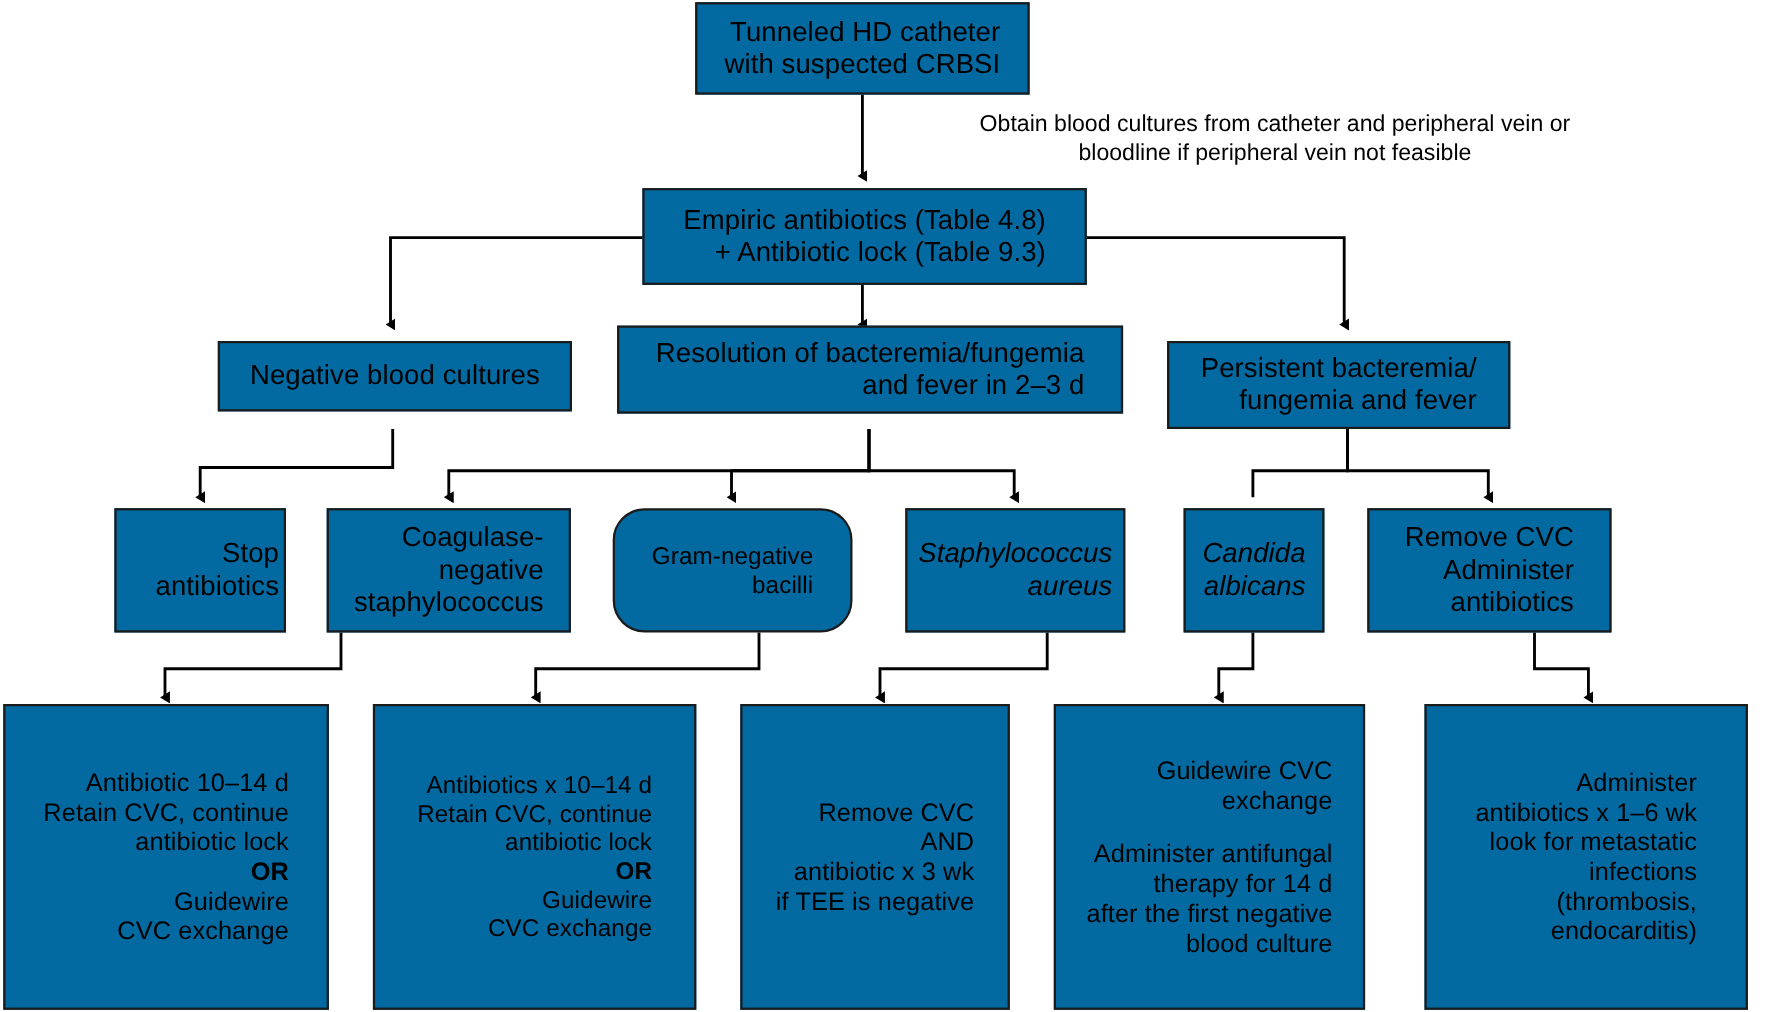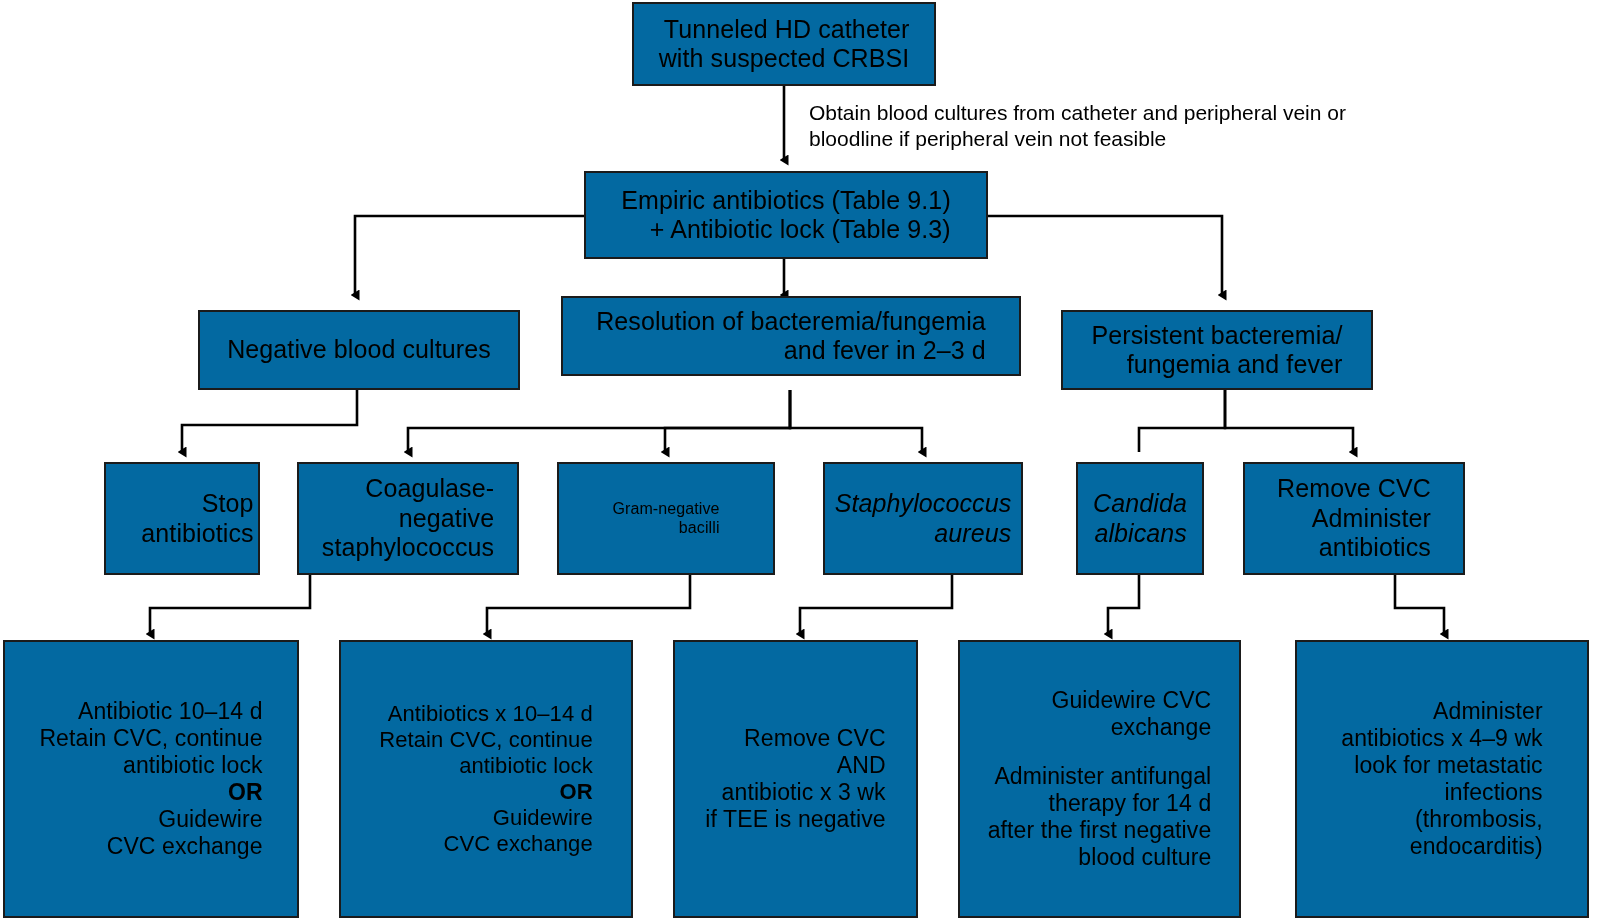--- a/index.html
+++ b/index.html
@@ -86,57 +86,57 @@
       <path d="M690,575 L690,608 L487,608 L487,634" marker-end="url(#arrowhead)"></path>
       <path d="M952,575 L952,608 L800,608 L800,634" marker-end="url(#arrowhead)"></path>
       <path d="M1139,575 L1139,608 L1108,608 L1108,634" marker-end="url(#arrowhead)"></path>
       <path d="M1395,575 L1395,608 L1444,608 L1444,634" marker-end="url(#arrowhead)"></path>
     </g>
   </svg>
 
   <div class="node" style="left:632px; top:2px; width:304px; height:84px; font-size:25px;">Tunneled HD catheter
 with suspected CRBSI</div>
 
-  <div class="annot" style="left:809px; top:100px; width:700px; font-size:21px;">Obtain blood cultures from catheter and peripheral vein or
+  <div class="annot" style="left:809px; top:100px; width:700px; font-size:21px;text-align:center;">Obtain blood cultures from catheter and peripheral vein or
 bloodline if peripheral vein not feasible</div>
 
-  <div class="node" style="left:584px; top:171px; width:404px; height:88px; font-size:25px;">Empiric antibiotics (Table 9.1)
+  <div class="node" style="left:584px; top:171px; width:404px; height:88px; font-size:25px;">Empiric antibiotics (Table 4.8)
 + Antibiotic lock (Table 9.3)</div>
 
-  <div class="node" style="left:198px; top:310px; width:322px; height:80px; font-size:25px;">Negative blood cultures</div>
+  <div class="node" style="left:198px; top:310px; width:322px; height:64px; font-size:25px;">Negative blood cultures</div>
 
   <div class="node" style="left:561px; top:296px; width:460px; height:80px; font-size:25px;">Resolution of bacteremia/fungemia
 and fever in 2–3 d</div>
 
   <div class="node" style="left:1061px; top:310px; width:312px; height:80px; font-size:25px;">Persistent bacteremia/
 fungemia and fever</div>
 
   <div class="node" style="left:104px; top:462px; width:156px; height:113px; font-size:25px;padding-left:31px;">Stop
 antibiotics</div>
 
   <div class="node" style="left:297px; top:462px; width:222px; height:113px; font-size:25px;">Coagulase-
 negative
 staphylococcus</div>
 
-  <div class="node" style="left:557px; top:462px; width:218px; height:113px; font-size:16px;">Gram-negative
+  <div class="node" style="left:557px; top:462px; width:218px; height:113px; font-size:22px;border-radius:29px;">Gram-negative
 bacilli</div>
 
   <div class="node italic" style="left:823px; top:462px; width:200px; height:113px; font-size:25px;">Staphylococcus
 aureus</div>
 
   <div class="node italic" style="left:1076px; top:462px; width:128px; height:113px; font-size:25px;">Candida
 albicans</div>
 
   <div class="node" style="left:1243px; top:462px; width:222px; height:113px; font-size:25px;">Remove CVC
 Administer
 antibiotics</div>
 
   <div class="node" style="left:3px; top:640px; width:296px; height:278px; font-size:23px;"><div><span class="mixed-line">Antibiotic 10–14 d</span><span class="mixed-line">Retain CVC, continue</span><span class="mixed-line">antibiotic lock</span><span class="mixed-line bold">OR</span><span class="mixed-line">Guidewire</span><span class="mixed-line">CVC exchange</span></div></div>
 
   <div class="node" style="left:339px; top:640px; width:294px; height:278px; font-size:22px;"><div><span class="mixed-line">Antibiotics x 10–14 d</span><span class="mixed-line">Retain CVC, continue</span><span class="mixed-line">antibiotic lock</span><span class="mixed-line bold">OR</span><span class="mixed-line">Guidewire</span><span class="mixed-line">CVC exchange</span></div></div>
 
   <div class="node" style="left:673px; top:640px; width:245px; height:278px; font-size:23px;"><div><span class="mixed-line">Remove CVC</span><span class="mixed-line">AND</span><span class="mixed-line">antibiotic x 3 wk</span><span class="mixed-line">if TEE is negative</span></div></div>
 
   <div class="node" style="left:958px; top:640px; width:283px; height:278px; font-size:23px;"><div><span class="mixed-line">Guidewire CVC</span><span class="mixed-line">exchange</span><span class="mixed-line spacer">&nbsp;</span><span class="mixed-line">Administer antifungal</span><span class="mixed-line">therapy for 14 d</span><span class="mixed-line">after the first negative</span><span class="mixed-line">blood culture</span></div></div>
 
-  <div class="node" style="left:1295px; top:640px; width:294px; height:278px; font-size:23px;"><div><span class="mixed-line">Administer</span><span class="mixed-line">antibiotics x 4–9 wk</span><span class="mixed-line">look for metastatic</span><span class="mixed-line">infections</span><span class="mixed-line">(thrombosis,</span><span class="mixed-line">endocarditis)</span></div></div>
+  <div class="node" style="left:1295px; top:640px; width:294px; height:278px; font-size:23px;"><div><span class="mixed-line">Administer</span><span class="mixed-line">antibiotics x 1–6 wk</span><span class="mixed-line">look for metastatic</span><span class="mixed-line">infections</span><span class="mixed-line">(thrombosis,</span><span class="mixed-line">endocarditis)</span></div></div>
 
 </div>
 
 </body></html>

